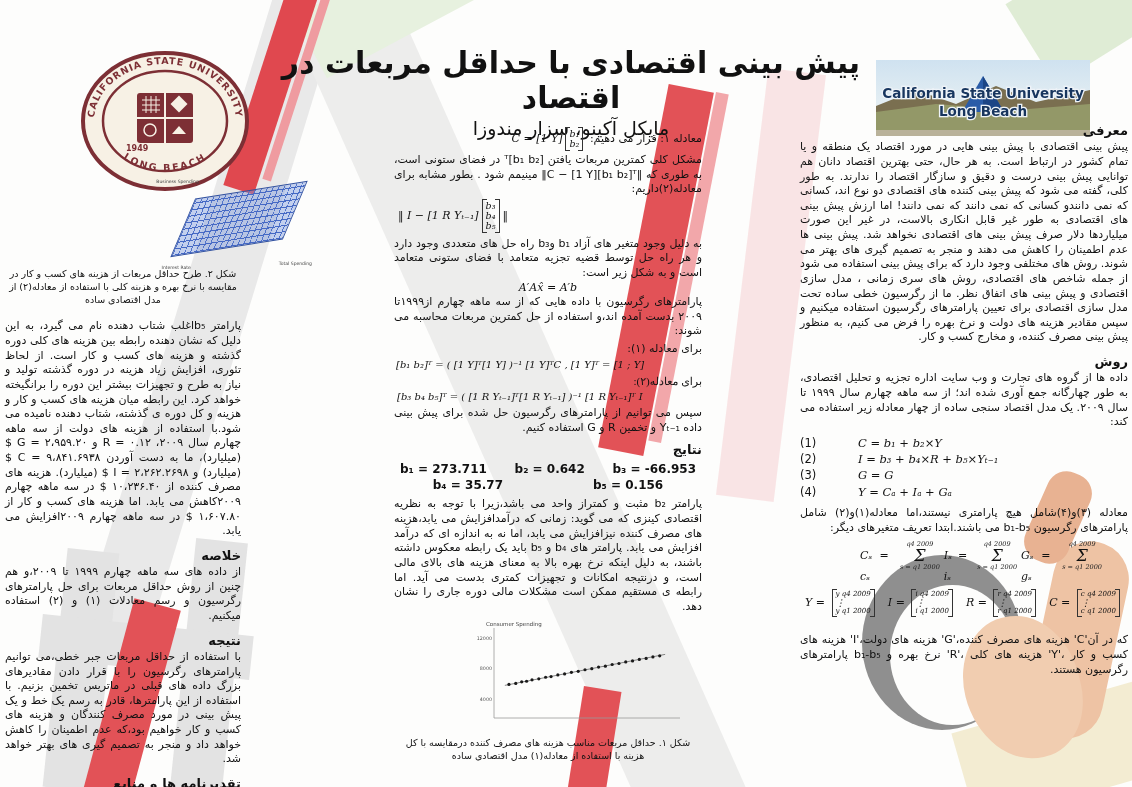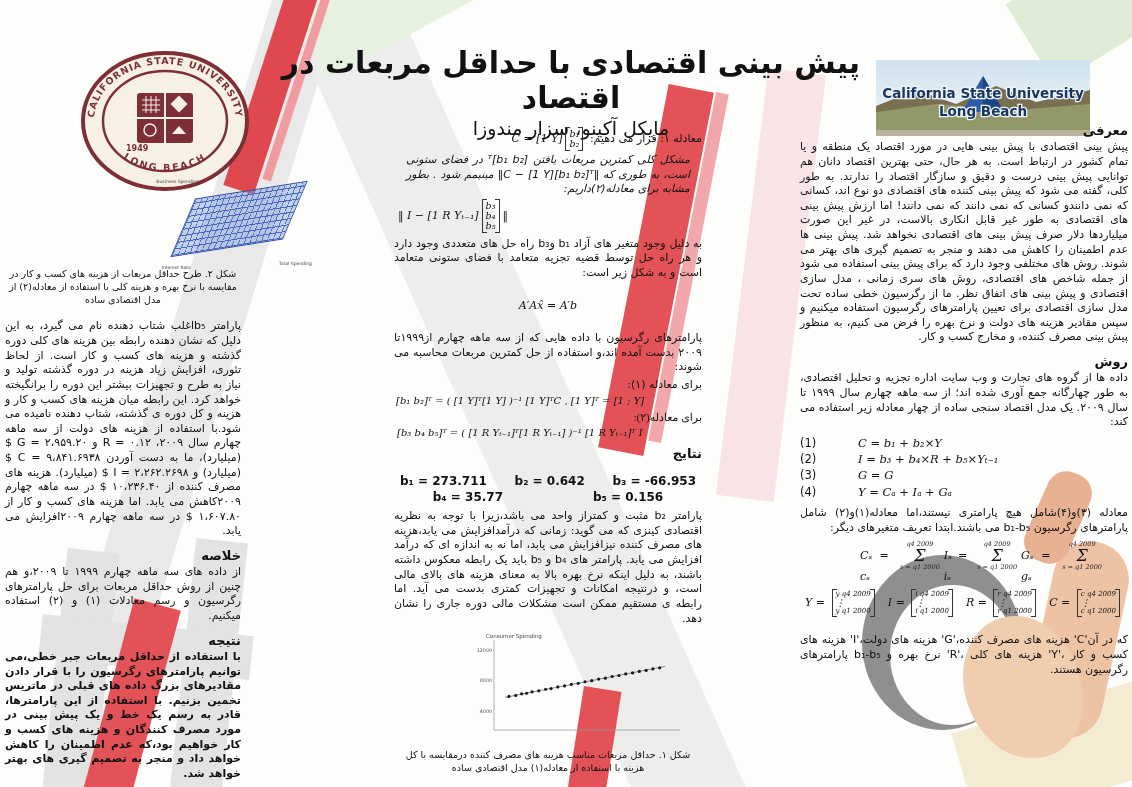--- a/index.html
+++ b/index.html
@@ -123,56 +123,57 @@
     <div style="position:absolute;left:4px;bottom:2px;font-size:5px;color:#444;transform:scale(.9);">Interest Rate</div>
     <div style="position:absolute;right:2px;bottom:6px;font-size:5px;color:#444;transform:scale(.9);">Total Spending</div>
   </div>
 
   <div class="col" style="left:5px;top:268px;width:236px;">
     <div class="cap">شکل ۲. طرح حداقل مربعات از هزینه های کسب و کار در مقایسه با نرخ بهره و هزینه کلی با استفاده از معادله(۲) از مدل اقتصادی ساده</div>
     <p style="margin:13px 0 0 0;">پارامتر b₅اغلب شتاب دهنده نام می گیرد، به این دلیل که نشان دهنده رابطه بین هزینه های کلی دوره گذشته و هزینه های کسب و کار است. از لحاظ تئوری، افزایش زیاد هزینه در دوره گذشته تولید و نیاز به طرح و تجهیزات بیشتر این دوره را برانگیخته خواهد کرد. این رابطه میان هزینه های کسب و کار و هزینه و کل دوره ی گذشته، شتاب دهنده نامیده می شود.با استفاده از هزینه های دولت از سه ماهه چهارم سال ۲۰۰۹، R = ۰.۱۲ و G = ۲،۹۵۹.۲۰ $ (میلیارد)، ما به دست آوردن C = ۹،۸۴۱.۶۹۳۸ $ (میلیارد) و I = ۲،۲۶۲.۲۶۹۸ $ (میلیارد). هزینه های مصرف کننده از ۱۰،۲۳۶.۴۰ $ در سه ماهه چهارم ۲۰۰۹کاهش می یابد. اما هزینه های کسب و کار از ۱،۶۰۷.۸۰ $ در سه ماهه چهارم ۲۰۰۹افزایش می یابد.</p>
     <div class="h">خلاصه</div>
     <p style="margin:0;">از داده های سه ماهه چهارم ۱۹۹۹ تا ۲۰۰۹،و هم چنین از روش حداقل مربعات برای حل پارامترهای رگرسیون و رسم معادلات (۱) و (۲) استفاده میکنیم.</p>
     <div class="h">نتیجه</div>
-    <p style="margin:0;font-weight:bold;">با استفاده از حداقل مربعات جبر خطی،می توانیم پارامترهای رگرسیون را با قرار دادن مقادیرهای بزرگ داده های قبلی در ماتریس تخمین بزنیم. با استفاده از این پارامترها، قادر به رسم یک خط و یک پیش بینی در مورد مصرف کنندگان و هزینه های کسب و کار خواهیم بود،که عدم اطمینان را کاهش خواهد داد و منجر به تصمیم گیری های بهتر خواهد شد.</p>
+    <p style="margin:0;">با استفاده از حداقل مربعات جبر خطی،می توانیم پارامترهای رگرسیون را با قرار دادن مقادیرهای بزرگ داده های قبلی در ماتریس تخمین بزنیم. با استفاده از این پارامترها، قادر به رسم یک خط و یک پیش بینی در مورد مصرف کنندگان و هزینه های کسب و کار خواهیم بود،که عدم اطمینان را کاهش خواهد داد و منجر به تصمیم گیری های بهتر خواهد شد.</p>
     <div class="h">تقدیرنامه ها و منابع</div>
 
   </div>
 
   <div class="col" style="left:394px;top:127px;width:308px;">
     <div style="text-align:right;">
       <span>معادله ۱: قرار می دهیم:</span>
       <span class="ltr serif">
         <span>C = [1 Y]</span><span class="cm">
             <span>b₁</span>
             <span>b₂</span>
           </span>
       </span>
     </div>
-    <p style="margin:2px 12px;font-style:italic;">مشکل کلی کمترین مربعات یافتن [b₁ b₂]ᵀ در فضای ستونی است، به طوری که ‖C − [1 Y][b₁ b₂]ᵀ‖ مینیمم شود . بطور مشابه برای معادله(۲)داریم:</p>
+    <p style="margin:2px 0;">مشکل کلی کمترین مربعات یافتن [b₁ b₂]ᵀ در فضای ستونی است، به طوری که ‖C − [1 Y][b₁ b₂]ᵀ‖ مینیمم شود . بطور مشابه برای معادله(۲)داریم:</p>
     <div class="ltr serif" style="margin:2px 0 4px 4px;">
       <span>‖ I − [1  R  Yₜ₋₁]</span><span class="cm">
           <span>b₃</span>
           <span>b₄</span>
           <span>b₅</span>
         </span><span>‖</span>
     </div>
     <p style="margin:0;">به دلیل وجود متغیر های آزاد b₁ وb₃ راه حل های متعددی وجود دارد و هر راه حل توسط قضیه تجزیه متعامد با فضای ستونی متعامد است و به شکل زیر است:</p>
-    <div class="ltr serif center" style="margin:18px 0;">A′Ax̂ = A′b</div>
+    <div class="ltr serif center" style="margin:0 0;">A′Ax̂ = A′b</div>
     <p style="margin:0;">پارامترهای رگرسیون با داده هایی که از سه ماهه چهارم از۱۹۹۹تا ۲۰۰۹ بدست آمده اند،و استفاده از حل کمترین مربعات محاسبه می شوند:</p>
     <div style="text-align:right;margin-top:3px;">
       <span>برای معادله (۱):</span>
     </div>
     <div class="ltr serif" style="font-size:10px;margin:1px 0 3px 2px;">[b₁ b₂]ᵀ = ( [1 Y]ᵀ[1 Y] )⁻¹ [1 Y]ᵀC ,   [1 Y]ᵀ = [1 ; Y]</div>
     <div style="text-align:right;font-family:Liberation Serif, serif;">
       <span>برای معادله(۲):</span>
     </div>
     <div class="ltr serif" style="font-size:10px;margin:1px 0 3px 3px;">[b₃ b₄ b₅]ᵀ = ( [1 R Yₜ₋₁]ᵀ[1 R Yₜ₋₁] )⁻¹ [1 R Yₜ₋₁]ᵀ I</div>
+    <p style="margin:2px 0 0 0;">سپس می توانیم از پارامترهای رگرسیون حل شده برای پیش بینی داده Yₜ₋₁ و تخمین R و G استفاده کنیم.</p>
     <div class="h" style="margin-top:6px;">نتایج</div>
-    <div class="bvals" style="margin-top:12px;">
+    <div class="bvals" style="margin-top:4px;">
       <span>b₁ = 273.711</span>
       <span>b₂ = 0.642</span>
       <span>b₃ = -66.953</span>
     </div>
     <div class="bvals bvals2">
       <span>b₄ = 35.77</span>
       <span>b₅ = 0.156</span>
     </div>
     <p style="margin:3px 0 0 0;">پارامتر b₂ مثبت و کمتراز واحد می باشد،زیرا با توجه به نظریه اقتصادی کینزی که می گوید: زمانی که درآمدافزایش می یابد،هزینه های مصرف کننده نیزافزایش می یابد، اما نه به اندازه ای که درآمد افزایش می یابد. پارامتر های b₄ و b₅ باید یک رابطه معکوس داشته باشند، به دلیل اینکه نرخ بهره بالا به معنای هزینه های بالای مالی است، و درنتیجه امکانات و تجهیزات کمتری بدست می آید. اما رابطه ی مستقیم ممکن است مشکلات مالی دوره جاری را نشان دهد.</p>
 

